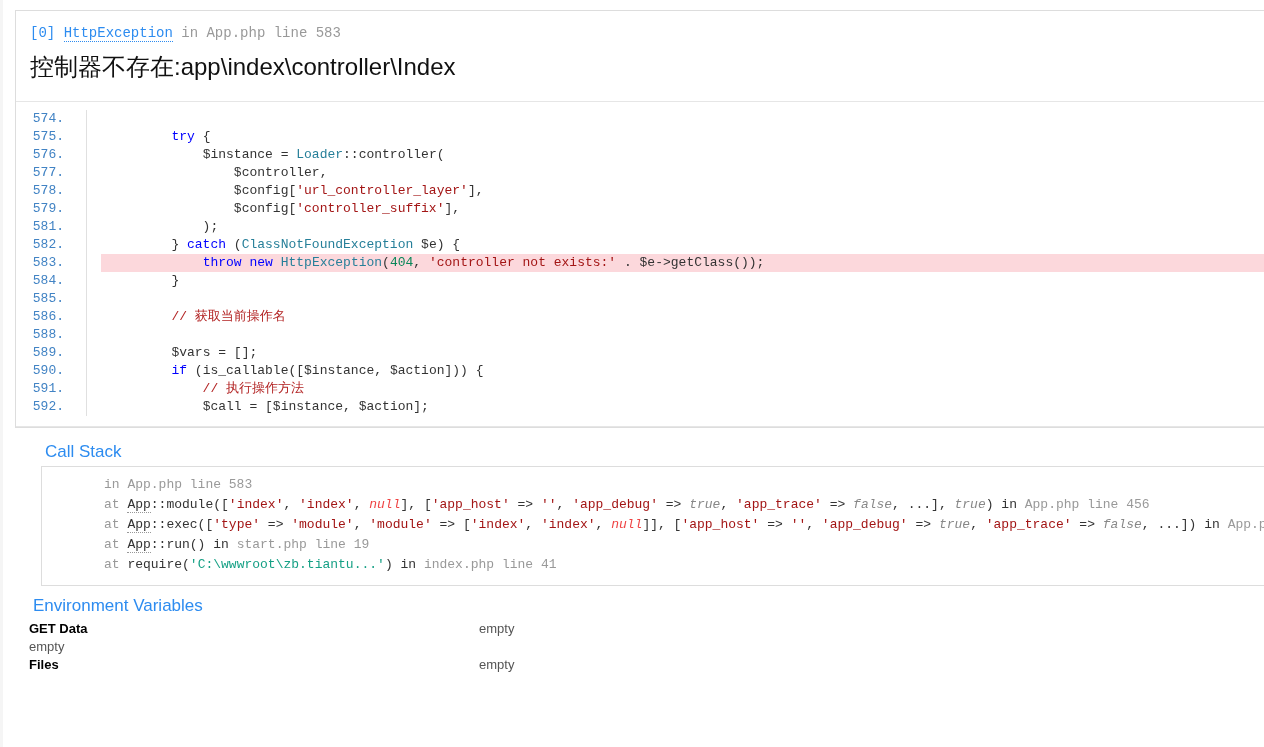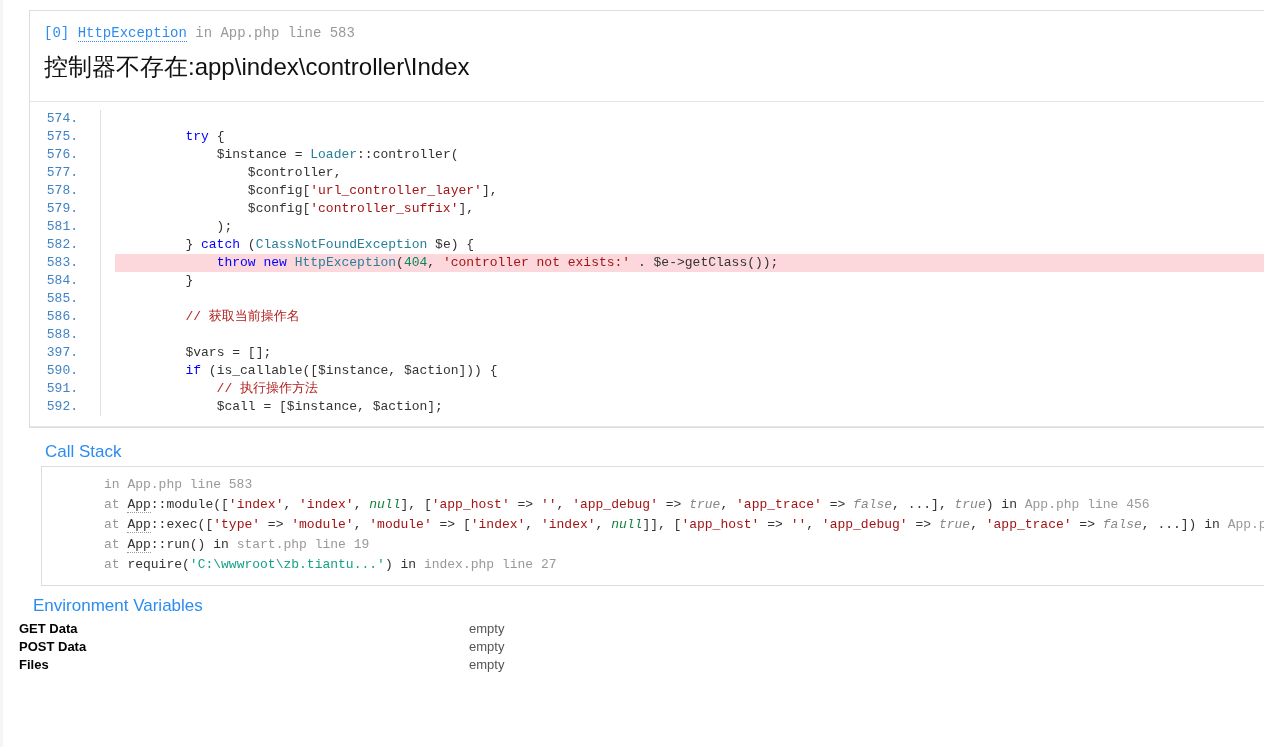--- a/index.html
+++ b/index.html
@@ -10,21 +10,21 @@
   background: #fff;
   padding-left: 3px;
 }
 .left-strip {
   position: fixed;
   left: 0; top: 0; bottom: 0;
   width: 3px;
   background: #f5f5f5;
 }
 .container {
-  margin: 10px 0 0 26px;
+  margin: 10px 0 0 12px;
   border: 1px solid #ddd;
   border-right: none;
   background: #fff;
 }
 .exception-header {
   padding: 14px 14px 18px 14px;
   border-bottom: 1px solid #e6e6e6;
 }
 .exception-loc {
   font-family: Consolas, "Courier New", monospace;
@@ -113,35 +113,35 @@
   color: #333;
 }
 .stack-ol li {
   line-height: 20px;
   padding-left: 6px;
   white-space: nowrap;
   overflow: hidden;
 }
 .stack-at { color: #999; }
 .stack-cls { color: #333; border-bottom: 1px dotted #999; }
-.stack-null { font-style: italic; color: #15803d; }
+.stack-null { font-style: italic; color: #ef4444; }
 .stack-bool { font-style: italic; color: #888; }
 .stack-path { color: #16a085; }
 .stack-file { color: #999; }
 
 .env-section h2 {
   color: #2d8cf0;
   font-family: Arial, "Microsoft YaHei", sans-serif;
   font-size: 17px;
   font-weight: 400;
   padding: 10px 0 4px 4px;
   margin-left: 26px;
 }
 .env-table {
-  margin-left: 16px;
+  margin-left: 26px;
   width: calc(100% - 26px);
   font-family: Arial, "Microsoft YaHei", sans-serif;
   font-size: 13px;
 }
 .env-row {
   display: flex;
 }
 .env-key {
   width: 450px;
   font-weight: bold;
@@ -232,21 +232,21 @@
           <span class="ln">586</span>
           <span class="gutter"></span>
           <span class="code-content"><span class="cmt">        // 获取当前操作名</span></span>
         </li>
         <li class="code-line">
           <span class="ln">588</span>
           <span class="gutter"></span>
           <span class="code-content"></span>
         </li>
         <li class="code-line">
-          <span class="ln">397</span>
+          <span class="ln">589</span>
           <span class="gutter"></span>
           <span class="code-content">        <span class="var">$vars</span> = [];</span>
         </li>
         <li class="code-line">
           <span class="ln">590</span>
           <span class="gutter"></span>
           <span class="code-content">        <span class="kw">if</span> (is_callable([<span class="var">$instance</span>, <span class="var">$action</span>])) {</span>
         </li>
         <li class="code-line">
           <span class="ln">591</span>
@@ -263,34 +263,33 @@
 </div>
 
 <div class="section">
   <h2>Call Stack</h2>
   <div class="call-stack-box">
     <ol class="stack-ol" id="stack-ol">
         <li><span class="stack-at">in </span><span class="stack-file">App.php line 583</span></li>
         <li><span class="stack-at">at </span><span class="stack-cls">App</span>::module([<span class="str">'index'</span>, <span class="str">'index'</span>, <span class="stack-null">null</span>], [<span class="str">'app_host'</span> =&gt; <span class="str">''</span>, <span class="str">'app_debug'</span> =&gt; <span class="stack-bool">true</span>, <span class="str">'app_trace'</span> =&gt; <span class="stack-bool">false</span>, ...], <span class="stack-bool">true</span>) in <span class="stack-file">App.php line 456</span></li>
         <li><span class="stack-at">at </span><span class="stack-cls">App</span>::exec([<span class="str">'type'</span> =&gt; <span class="str">'module'</span>, <span class="str">'module'</span> =&gt; [<span class="str">'index'</span>, <span class="str">'index'</span>, <span class="stack-null">null</span>]], [<span class="str">'app_host'</span> =&gt; <span class="str">''</span>, <span class="str">'app_debug'</span> =&gt; <span class="stack-bool">true</span>, <span class="str">'app_trace'</span> =&gt; <span class="stack-bool">false</span>, ...]) in <span class="stack-file">App.php l</span></li>
         <li><span class="stack-at">at </span><span class="stack-cls">App</span>::run() in <span class="stack-file">start.php line 19</span></li>
-        <li><span class="stack-at">at </span>require(<span class="stack-path">'C:\wwwroot\zb.tiantu...'</span>) in <span class="stack-file">index.php line 27</span></li>
+        <li><span class="stack-at">at </span>require(<span class="stack-path">'C:\wwwroot\zb.tiantu...'</span>) in <span class="stack-file">index.php line 41</span></li>
       </ol>
   </div>
 </div>
 
 <div class="env-section">
   <h2>Environment Variables</h2>
   <div class="env-table" id="env-table">
       <div class="env-row">
         <div class="env-key">GET Data</div>
         <div class="env-val">empty</div>
       </div>
       <div class="env-row">
-        <div class="env-key">POST Data</div>
         <div class="env-val">empty</div>
       </div>
       <div class="env-row">
         <div class="env-key">Files</div>
         <div class="env-val">empty</div>
       </div>
     </div>
 </div>
 
 </body></html>

